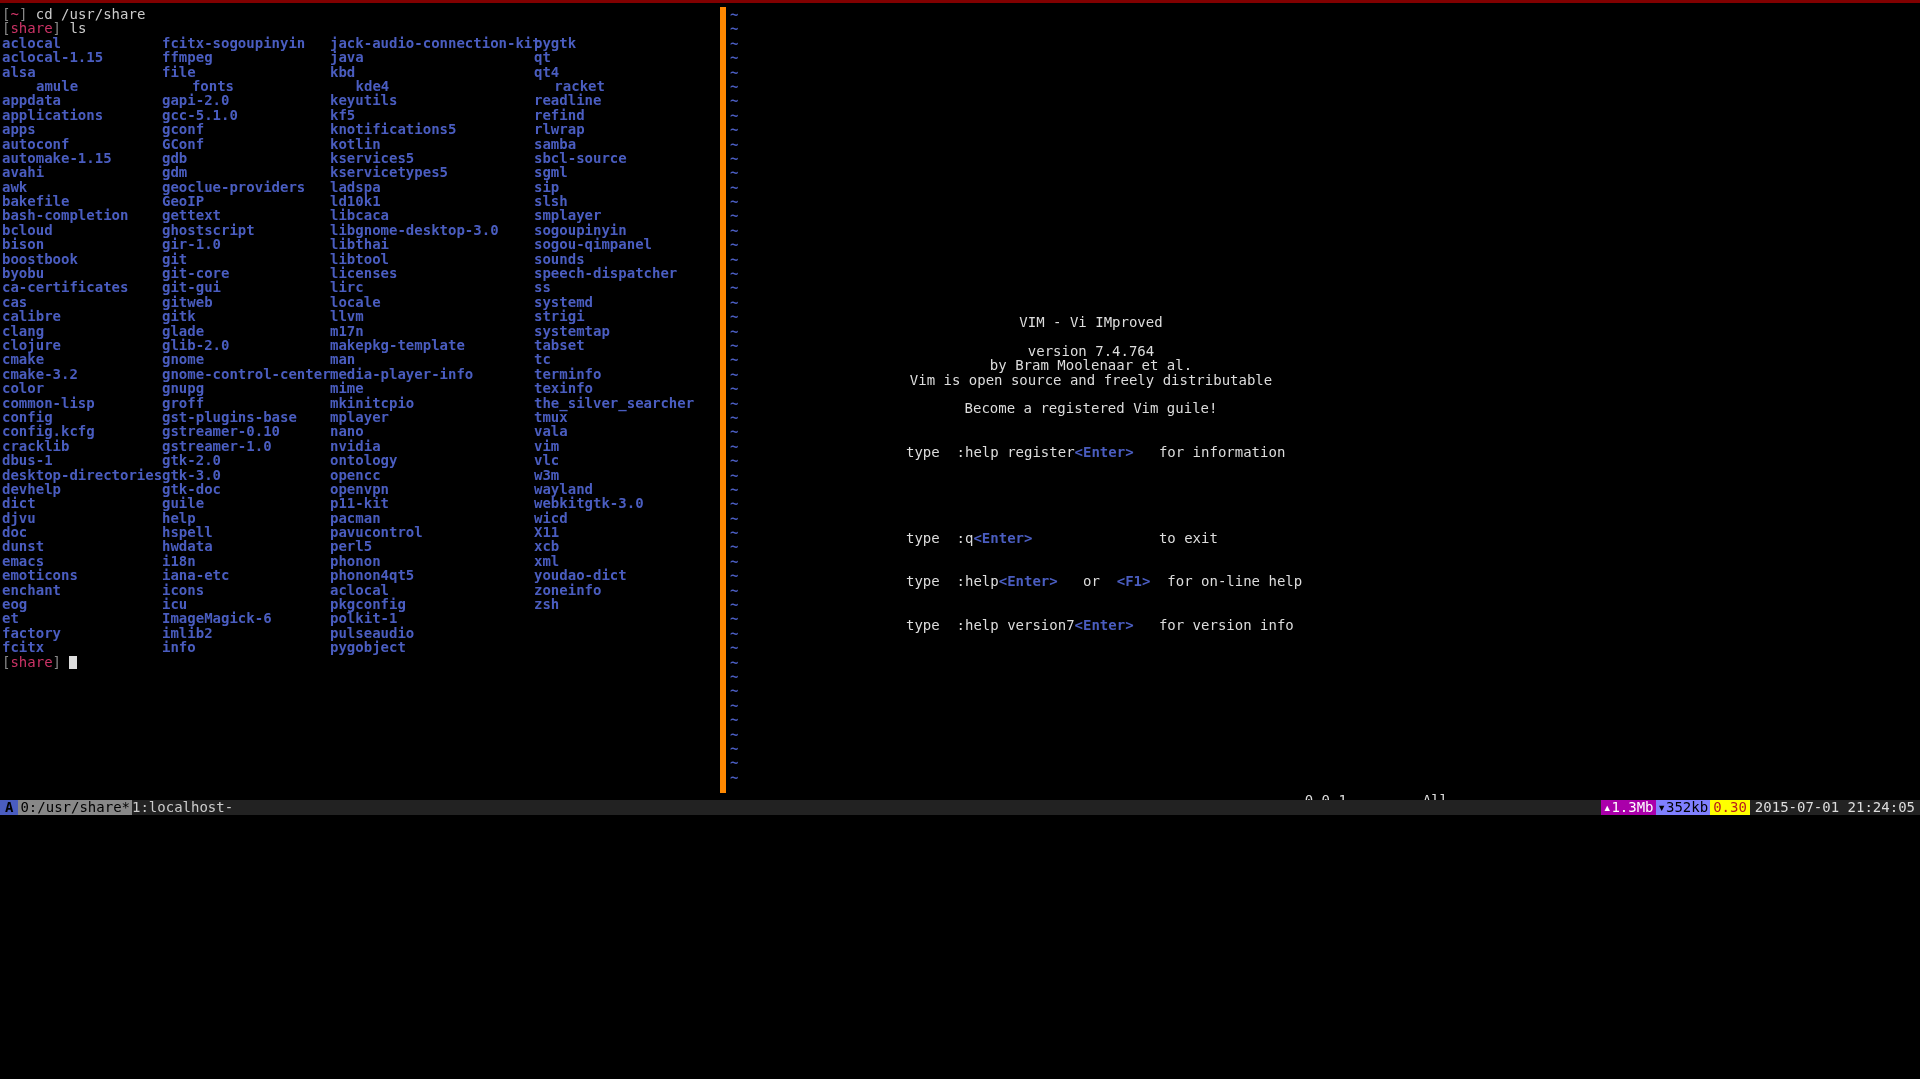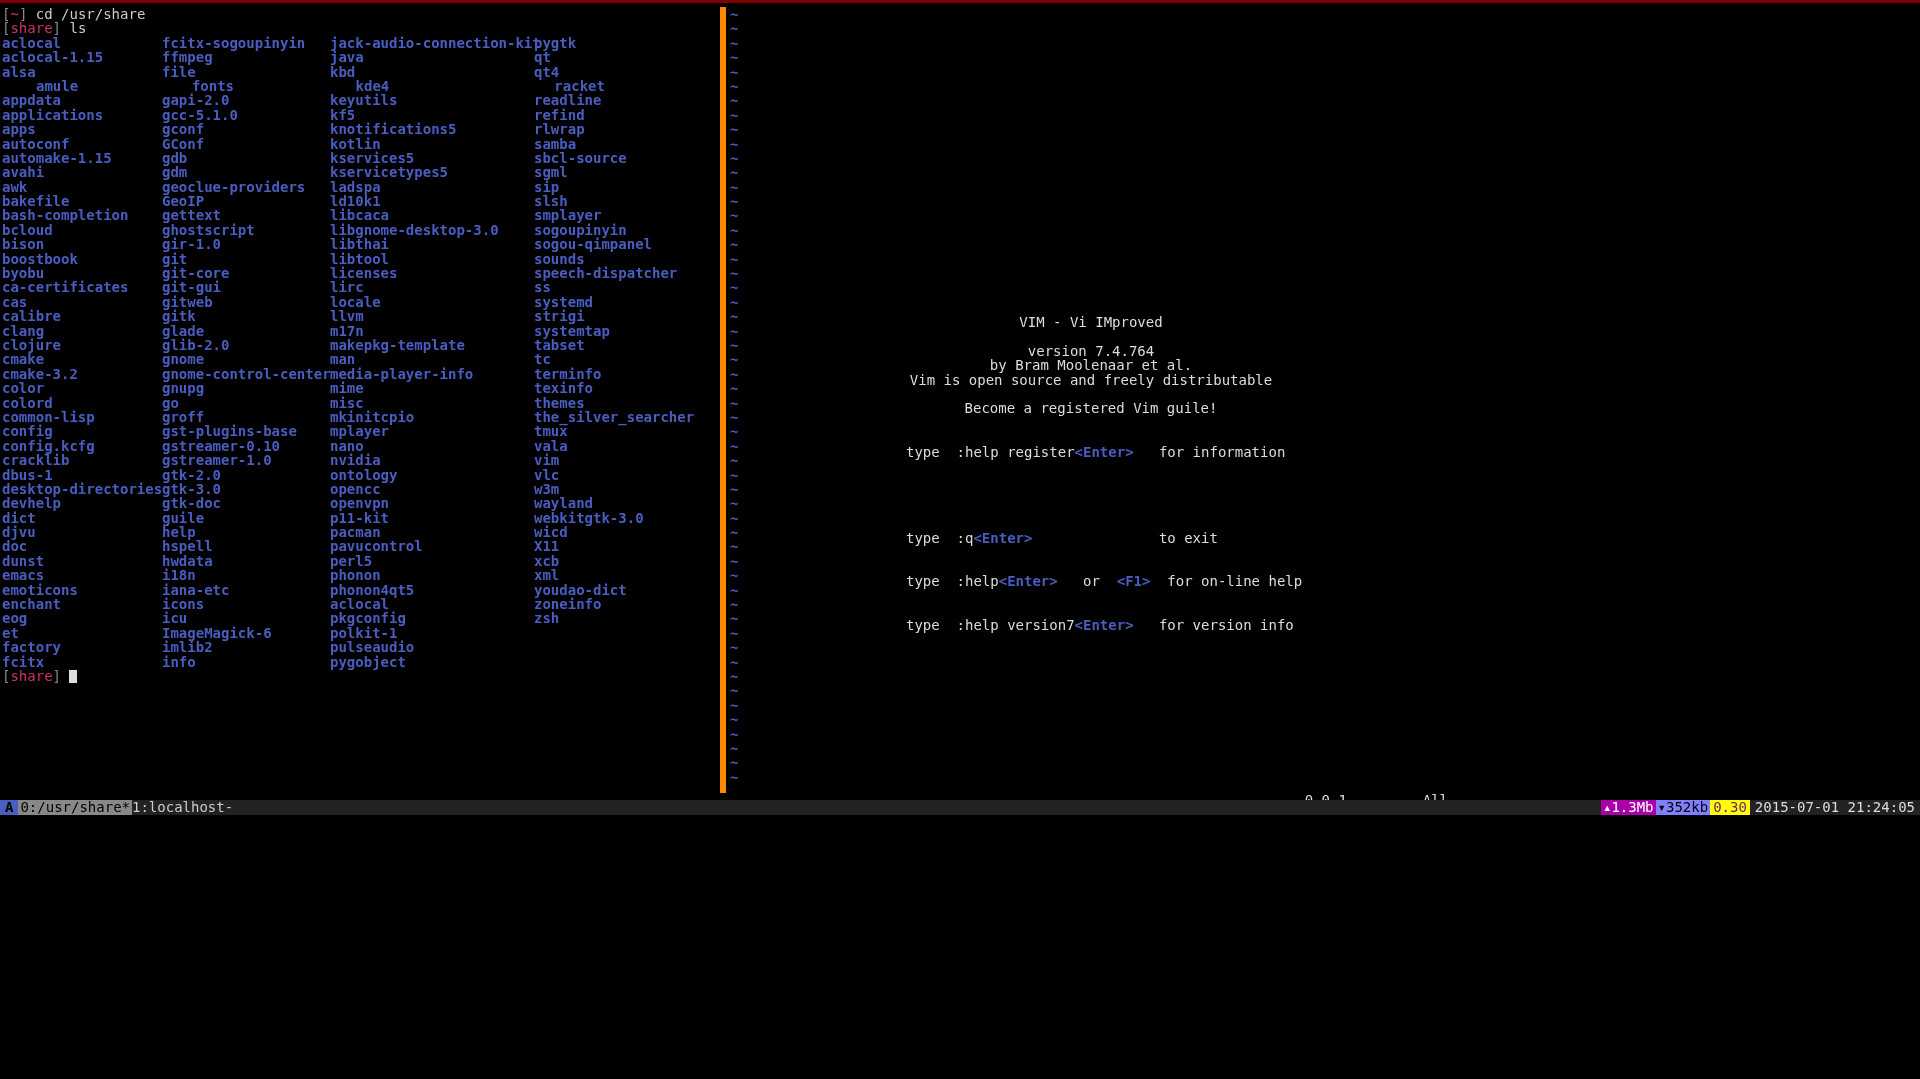--- a/index.html
+++ b/index.html
@@ -109,21 +109,21 @@
 }
 .sb-active {
   background: #888;
   color: #000;
   padding: 0 2px;
 }
 .sb-txt { color: #ccc; padding-left: 0px; }
 .sb-flex { flex: 1; }
 .sb-net1 { color: #ffffff; background: #aa00aa; padding: 0 2px; }
 .sb-net2 { color: #000000; background: #8080ff; padding: 0 2px; }
-.sb-load { color: #701a75; background: #ffff00; padding: 0 3px; }
+.sb-load { color: #b91c1c; background: #ffff00; padding: 0 3px; }
 .sb-time { color: #ddd; padding: 0 5px; }
 </style>
 </head>
 <body>
 
 <div class="screen">
 
   <div class="pane-left">
     <div class="line"><span class="prompt-br">[</span><span class="prompt-pink">~</span><span class="prompt-br">]</span><span class="prompt-txt"> cd /usr/share</span></div>
     <div class="line"><span class="prompt-br">[</span><span class="prompt-pink">share</span><span class="prompt-br">]</span><span class="prompt-txt"> ls</span></div>
@@ -146,21 +146,20 @@
         <div class="ls-row line"><span class="ls-col" style="width: 160px;">boostbook</span><span class="ls-col" style="width: 168px;">git</span><span class="ls-col ls-col4" style="width: 204px;">libtool</span><span class="ls-col" style="width: 170px;">sounds</span></div>
         <div class="ls-row line"><span class="ls-col" style="width: 160px;">byobu</span><span class="ls-col" style="width: 168px;">git-core</span><span class="ls-col ls-col4" style="width: 204px;">licenses</span><span class="ls-col" style="width: 170px;">speech-dispatcher</span></div>
         <div class="ls-row line"><span class="ls-col" style="width: 160px;">ca-certificates</span><span class="ls-col" style="width: 168px;">git-gui</span><span class="ls-col ls-col4" style="width: 204px;">lirc</span><span class="ls-col" style="width: 170px;">ss</span></div>
         <div class="ls-row line"><span class="ls-col" style="width: 160px;">cas</span><span class="ls-col" style="width: 168px;">gitweb</span><span class="ls-col ls-col4" style="width: 204px;">locale</span><span class="ls-col" style="width: 170px;">systemd</span></div>
         <div class="ls-row line"><span class="ls-col" style="width: 160px;">calibre</span><span class="ls-col" style="width: 168px;">gitk</span><span class="ls-col ls-col4" style="width: 204px;">llvm</span><span class="ls-col" style="width: 170px;">strigi</span></div>
         <div class="ls-row line"><span class="ls-col" style="width: 160px;">clang</span><span class="ls-col" style="width: 168px;">glade</span><span class="ls-col ls-col4" style="width: 204px;">m17n</span><span class="ls-col" style="width: 170px;">systemtap</span></div>
         <div class="ls-row line"><span class="ls-col" style="width: 160px;">clojure</span><span class="ls-col" style="width: 168px;">glib-2.0</span><span class="ls-col ls-col4" style="width: 204px;">makepkg-template</span><span class="ls-col" style="width: 170px;">tabset</span></div>
         <div class="ls-row line"><span class="ls-col" style="width: 160px;">cmake</span><span class="ls-col" style="width: 168px;">gnome</span><span class="ls-col ls-col4" style="width: 204px;">man</span><span class="ls-col" style="width: 170px;">tc</span></div>
         <div class="ls-row line"><span class="ls-col" style="width: 160px;">cmake-3.2</span><span class="ls-col" style="width: 168px;">gnome-control-center</span><span class="ls-col ls-col4" style="width: 204px;">media-player-info</span><span class="ls-col" style="width: 170px;">terminfo</span></div>
         <div class="ls-row line"><span class="ls-col" style="width: 160px;">color</span><span class="ls-col" style="width: 168px;">gnupg</span><span class="ls-col ls-col4" style="width: 204px;">mime</span><span class="ls-col" style="width: 170px;">texinfo</span></div>
-        <div class="ls-row line"><span class="ls-col" style="width: 160px;">colord</span><span class="ls-col" style="width: 168px;">go</span><span class="ls-col ls-col4" style="width: 204px;">misc</span><span class="ls-col" style="width: 170px;">themes</span></div>
         <div class="ls-row line"><span class="ls-col" style="width: 160px;">common-lisp</span><span class="ls-col" style="width: 168px;">groff</span><span class="ls-col ls-col4" style="width: 204px;">mkinitcpio</span><span class="ls-col" style="width: 170px;">the_silver_searcher</span></div>
         <div class="ls-row line"><span class="ls-col" style="width: 160px;">config</span><span class="ls-col" style="width: 168px;">gst-plugins-base</span><span class="ls-col ls-col4" style="width: 204px;">mplayer</span><span class="ls-col" style="width: 170px;">tmux</span></div>
         <div class="ls-row line"><span class="ls-col" style="width: 160px;">config.kcfg</span><span class="ls-col" style="width: 168px;">gstreamer-0.10</span><span class="ls-col ls-col4" style="width: 204px;">nano</span><span class="ls-col" style="width: 170px;">vala</span></div>
         <div class="ls-row line"><span class="ls-col" style="width: 160px;">cracklib</span><span class="ls-col" style="width: 168px;">gstreamer-1.0</span><span class="ls-col ls-col4" style="width: 204px;">nvidia</span><span class="ls-col" style="width: 170px;">vim</span></div>
         <div class="ls-row line"><span class="ls-col" style="width: 160px;">dbus-1</span><span class="ls-col" style="width: 168px;">gtk-2.0</span><span class="ls-col ls-col4" style="width: 204px;">ontology</span><span class="ls-col" style="width: 170px;">vlc</span></div>
         <div class="ls-row line"><span class="ls-col" style="width: 160px;">desktop-directories</span><span class="ls-col" style="width: 168px;">gtk-3.0</span><span class="ls-col ls-col4" style="width: 204px;">opencc</span><span class="ls-col" style="width: 170px;">w3m</span></div>
         <div class="ls-row line"><span class="ls-col" style="width: 160px;">devhelp</span><span class="ls-col" style="width: 168px;">gtk-doc</span><span class="ls-col ls-col4" style="width: 204px;">openvpn</span><span class="ls-col" style="width: 170px;">wayland</span></div>
         <div class="ls-row line"><span class="ls-col" style="width: 160px;">dict</span><span class="ls-col" style="width: 168px;">guile</span><span class="ls-col ls-col4" style="width: 204px;">p11-kit</span><span class="ls-col" style="width: 170px;">webkitgtk-3.0</span></div>
         <div class="ls-row line"><span class="ls-col" style="width: 160px;">djvu</span><span class="ls-col" style="width: 168px;">help</span><span class="ls-col ls-col4" style="width: 204px;">pacman</span><span class="ls-col" style="width: 170px;">wicd</span></div>
         <div class="ls-row line"><span class="ls-col" style="width: 160px;">doc</span><span class="ls-col" style="width: 168px;">hspell</span><span class="ls-col ls-col4" style="width: 204px;">pavucontrol</span><span class="ls-col" style="width: 170px;">X11</span></div>

